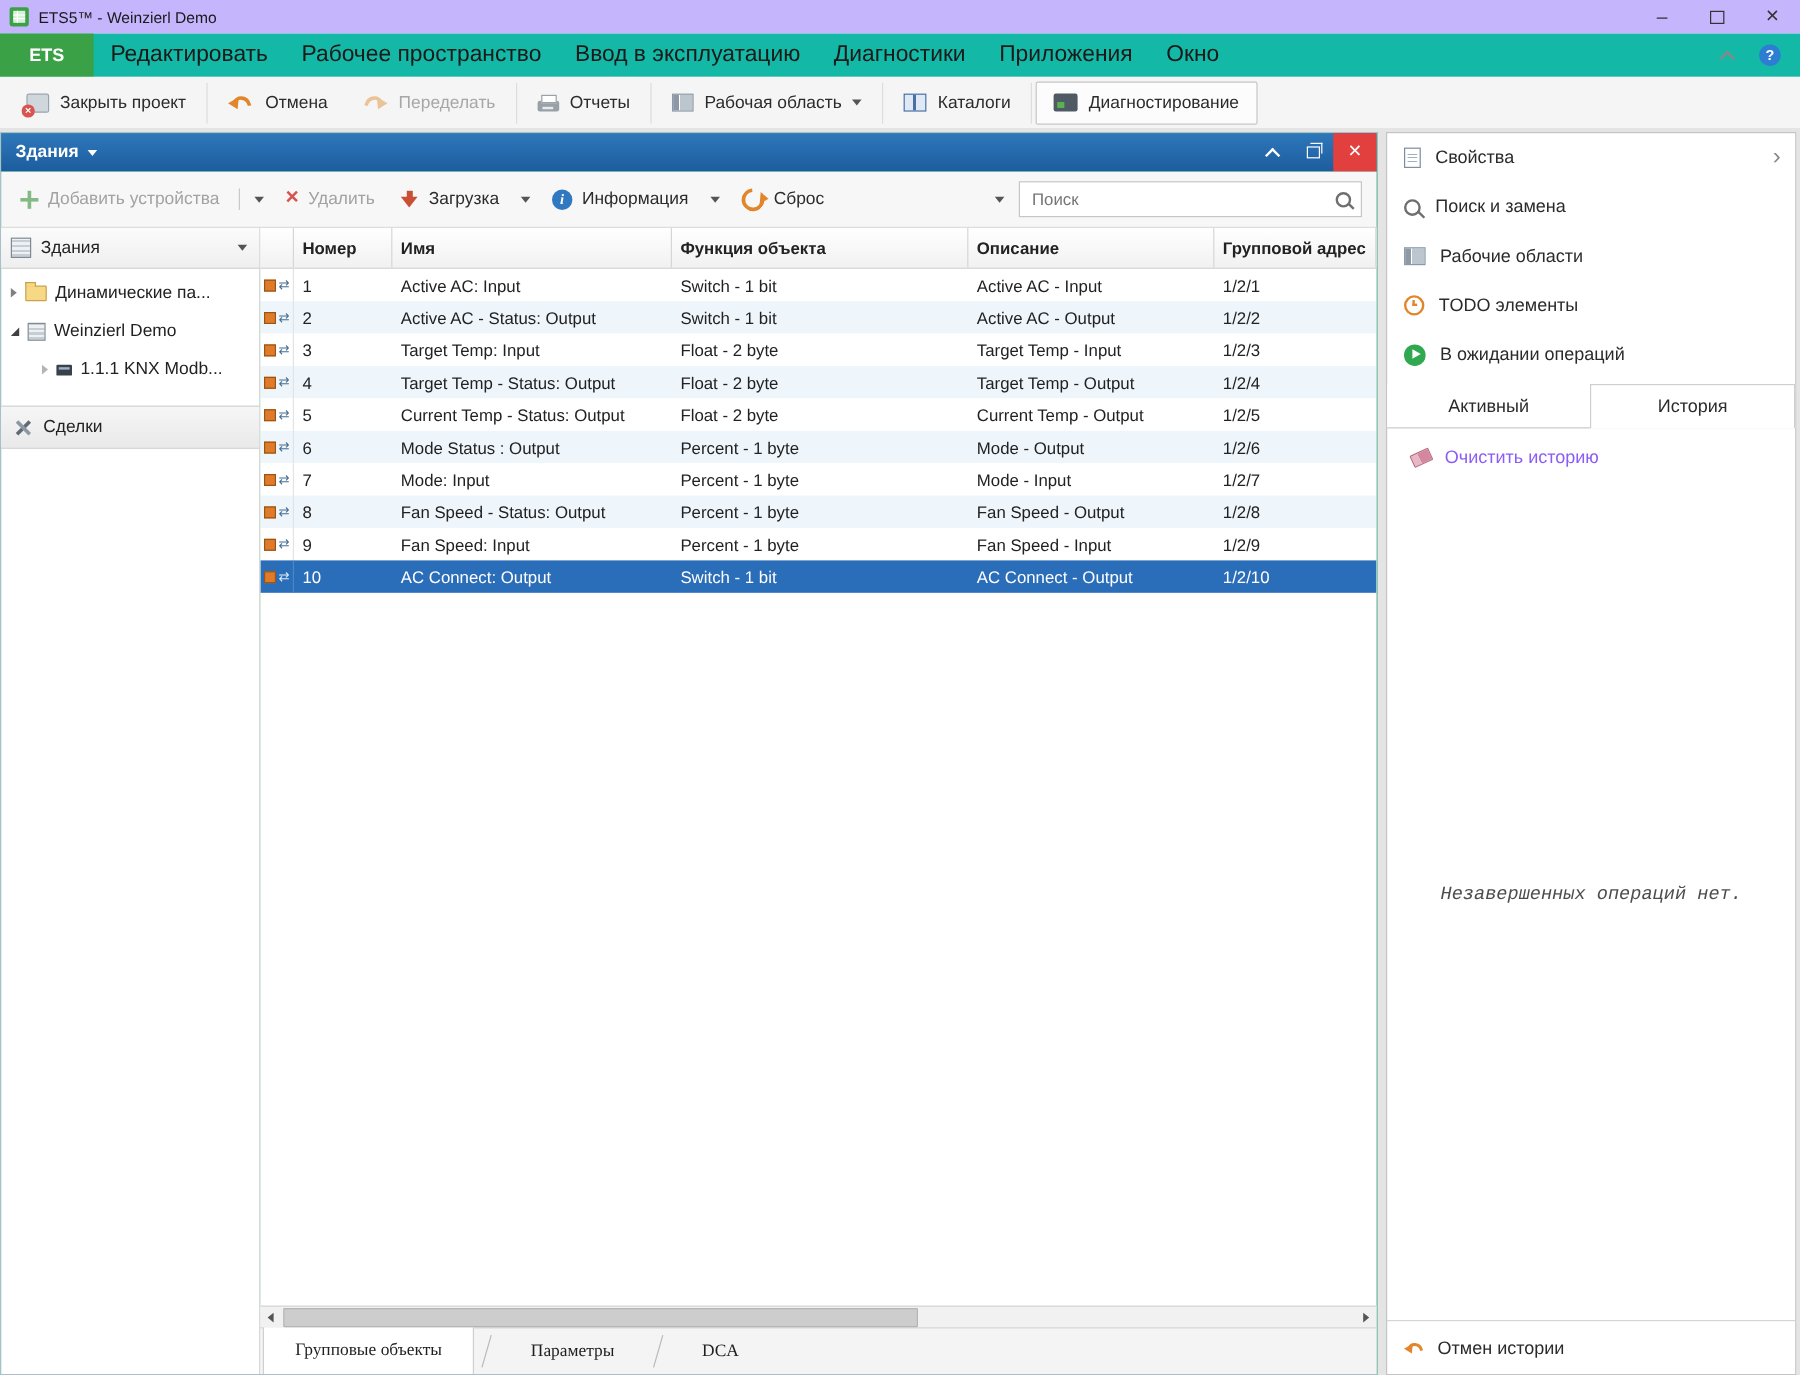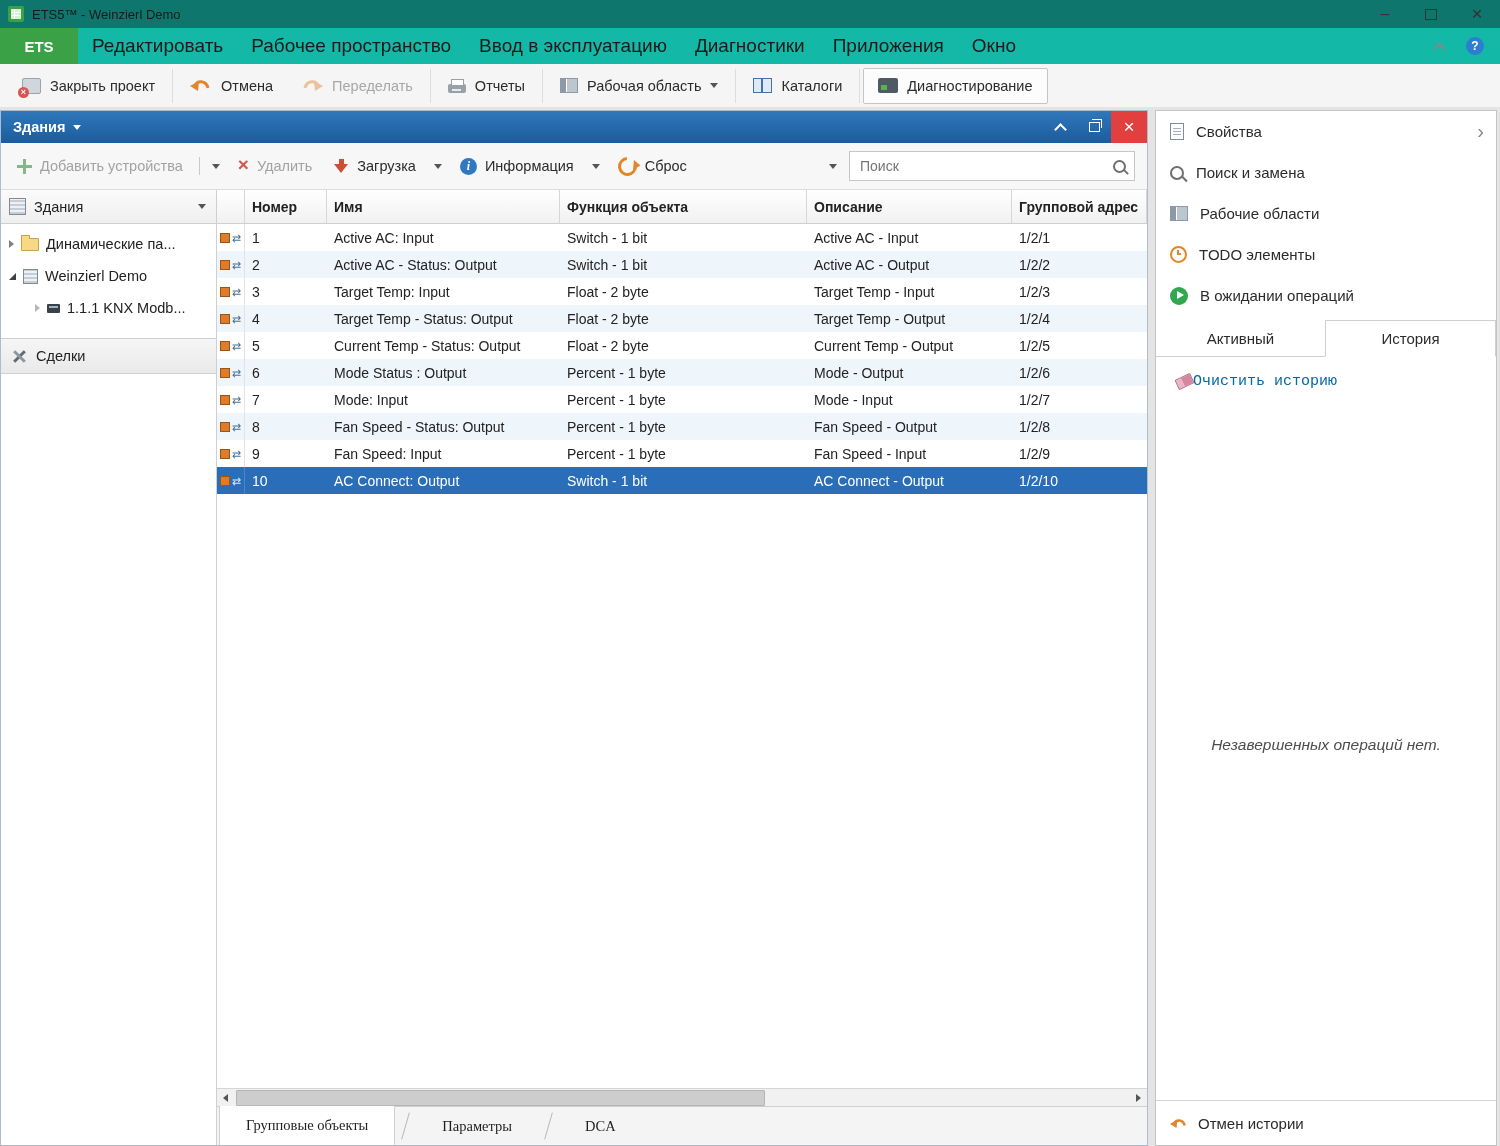--- a/index.html
+++ b/index.html
@@ -1,20 +1,20 @@
 <!DOCTYPE html>
 <html><head>
 <meta charset="utf-8">
 <style>
   html,body{margin:0;padding:0;background:#d7d7d7;}
   .app{position:relative;width:1500px;height:1146px;overflow:hidden;background:#fff;
        font-family:"Liberation Sans",sans-serif;color:#222;font-size:14px;}
 
   
-  .titlebar{position:absolute;left:0;top:0;right:0;height:28px;background:#0f766e;
+  .titlebar{position:absolute;left:0;top:0;right:0;height:28px;background:#c4b5fd;
             display:flex;align-items:center;padding-left:8px;gap:8px;}
   .ets-logo{width:16px;height:16px;background:#3BA146;border-radius:2px;position:relative;}
   .ets-logo::after{content:"";position:absolute;left:3px;top:3px;right:3px;bottom:3px;
     background:
       linear-gradient(#fff,#fff) 0 3px/10px 1px no-repeat,
       linear-gradient(#fff,#fff) 0 6px/10px 1px no-repeat,
       linear-gradient(#fff,#fff) 3px 0/1px 10px no-repeat,
       #d8efd8;}
   .title-text{font-size:13px;color:#1a1a1a;}
   .win-controls{position:absolute;right:0;top:0;display:flex;height:28px;}
@@ -186,25 +186,25 @@
   .icn-clock::after{content:"";position:absolute;left:5px;top:2px;width:2px;height:5px;background:#E2862B;}
   .icn-clock::before{content:"";position:absolute;left:5px;top:5px;width:4px;height:2px;background:#E2862B;}
   .icn-play{position:relative;width:18px;height:18px;background:#2FA84F;border-radius:50%;}
   .icn-play::after{content:"";position:absolute;left:7px;top:4.5px;border-left:7px solid #fff;
       border-top:4.5px solid transparent;border-bottom:4.5px solid transparent;}
   .rp-tabs{display:flex;height:36px;border-bottom:1px solid #cfcfcf;margin-top:4px;flex:0 0 auto;}
   .rp-tab{flex:1;display:flex;align-items:center;justify-content:center;font-size:15px;color:#2b2b2b;
           background:#fff;border-bottom:1px solid #cfcfcf;margin-bottom:-1px;}
   .rp-tab.active{border:1px solid #cfcfcf;border-bottom:1px solid #fff;}
   .rp-content{flex:1;display:flex;flex-direction:column;min-height:0;}
-  .rp-clear{display:flex;align-items:center;padding:16px 0 0 20px;font-size:15px;color:#0369a1;font-family:Liberation Mono, monospace;}
+  .rp-clear{display:flex;align-items:center;gap:11px;padding:16px 0 0 20px;font-size:15px;color:#8b5cf6;}
   .icn-eraser{width:15px;height:9px;background:linear-gradient(90deg,#e8b6c4 0 6px,#d687a0 6px 15px);
               border:1px solid #b96e86;transform:rotate(-25deg);border-radius:1px;}
   .rp-empty{flex:1;display:flex;align-items:center;justify-content:center;font-style:italic;
-            color:#4d4d4d;font-size:15.5px;text-align:center;padding:0 10px;}
+            color:#4d4d4d;font-size:15.5px;text-align:center;padding:0 10px;font-family:Liberation Mono, monospace;}
   .rp-footer{height:44px;border-top:1px solid #d4d4d4;display:flex;align-items:center;gap:10px;
              padding-left:14px;font-size:15px;color:#2b2b2b;flex:0 0 auto;}
 </style>
 </head>
 <body>
 
 <div class="app">
 
   <div class="titlebar">
     <span class="ets-logo"></span>

